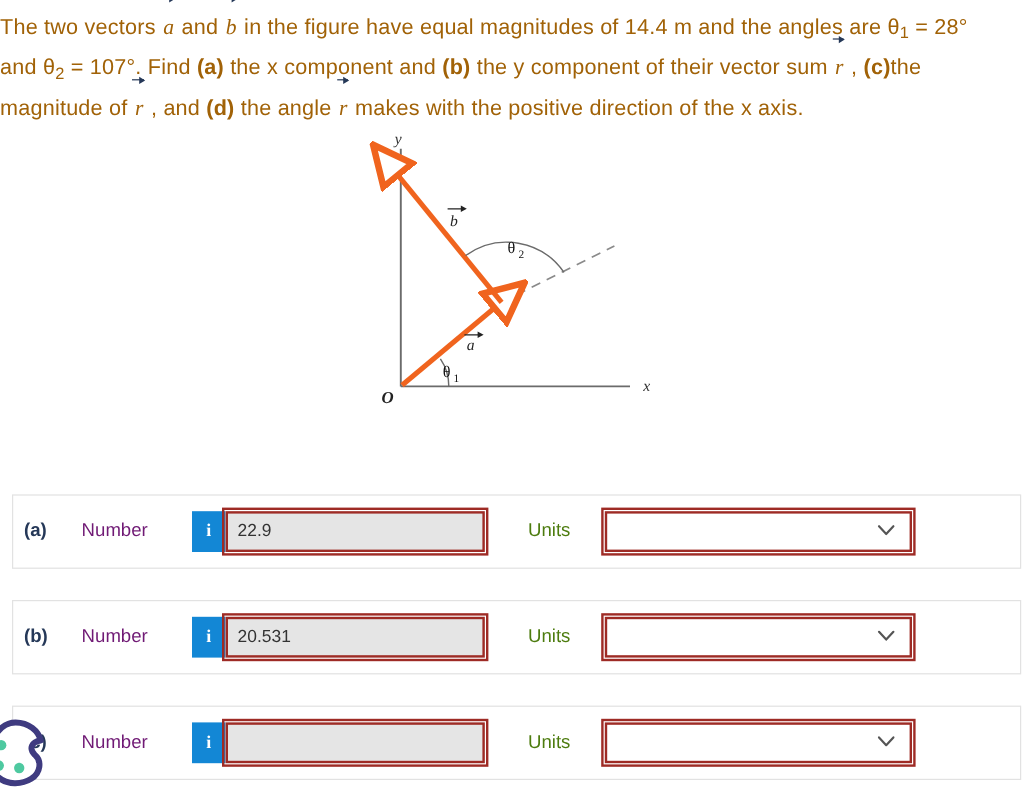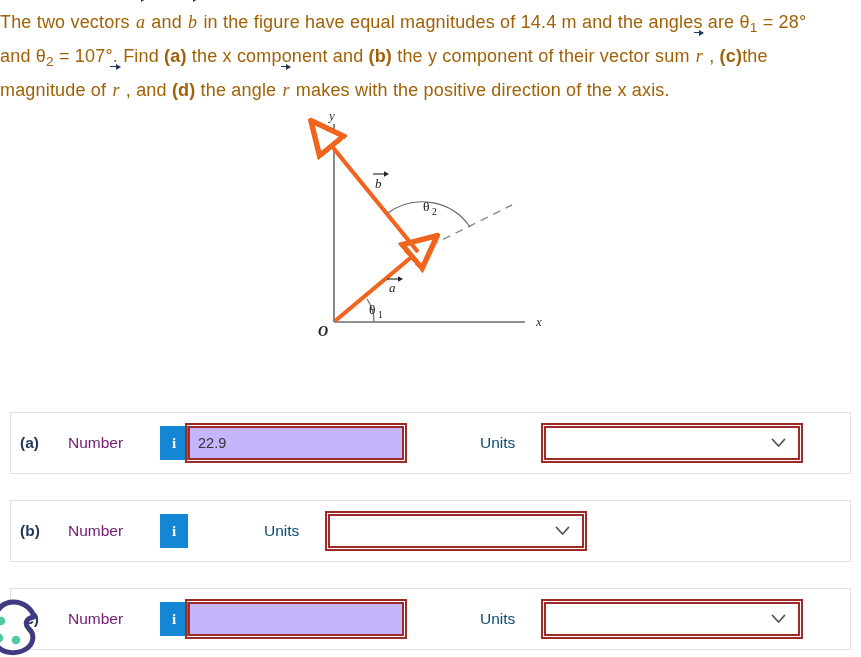--- a/index.html
+++ b/index.html
@@ -113,33 +113,33 @@
     font-family: "Liberation Serif", serif;
     cursor: pointer;
     flex: none;
   }
   .num-input {
     width: 216px;
     height: 34px;
     border: 2px solid #9e2b25;
     outline: 2px solid #9e2b25;
     outline-offset: 1px;
-    background: #c4b5fd;
+    background: #e5e5e5;
     font-size: 14.5px;
     color: #333333;
     padding: 0 8px;
     font-family: "Liberation Sans", sans-serif;
     margin-left: 0;
     flex: none;
   }
   .num-input::placeholder { color: #bbbbbb; }
   .units-label {
     font-size: 15.5px;
-    color: #0c4a6e;
-    margin-left: 76px;
+    color: #4d7c0f;
+    margin-left: 36px;
     width: 62px;
     flex: none;
   }
   .units-select {
     position: relative;
     width: 256px;
     height: 34px;
     border: 2px solid #9e2b25;
     outline: 2px solid #9e2b25;
     outline-offset: 1px;
@@ -249,20 +249,21 @@
             <path d="M1.5,1.5 L7.5,8 L13.5,1.5" fill="none" stroke="#555555" stroke-width="1.8" stroke-linecap="round" stroke-linejoin="round"></path>
           </svg>
         </span>
       </div>
     </div>
 
     <div class="card">
       <div class="part-label">(b)</div>
       <div class="number-label">Number</div>
       <div class="info-btn">i</div>
+      <input class="num-input" type="text" value="20.531" style="">
       <div class="units-label">Units</div>
       <div class="units-select">
         <span class="sel-value"></span>
         <span class="chev">
           <svg width="15" height="10" viewBox="0 0 15 10">
             <path d="M1.5,1.5 L7.5,8 L13.5,1.5" fill="none" stroke="#555555" stroke-width="1.8" stroke-linecap="round" stroke-linejoin="round"></path>
           </svg>
         </span>
       </div>
     </div>

